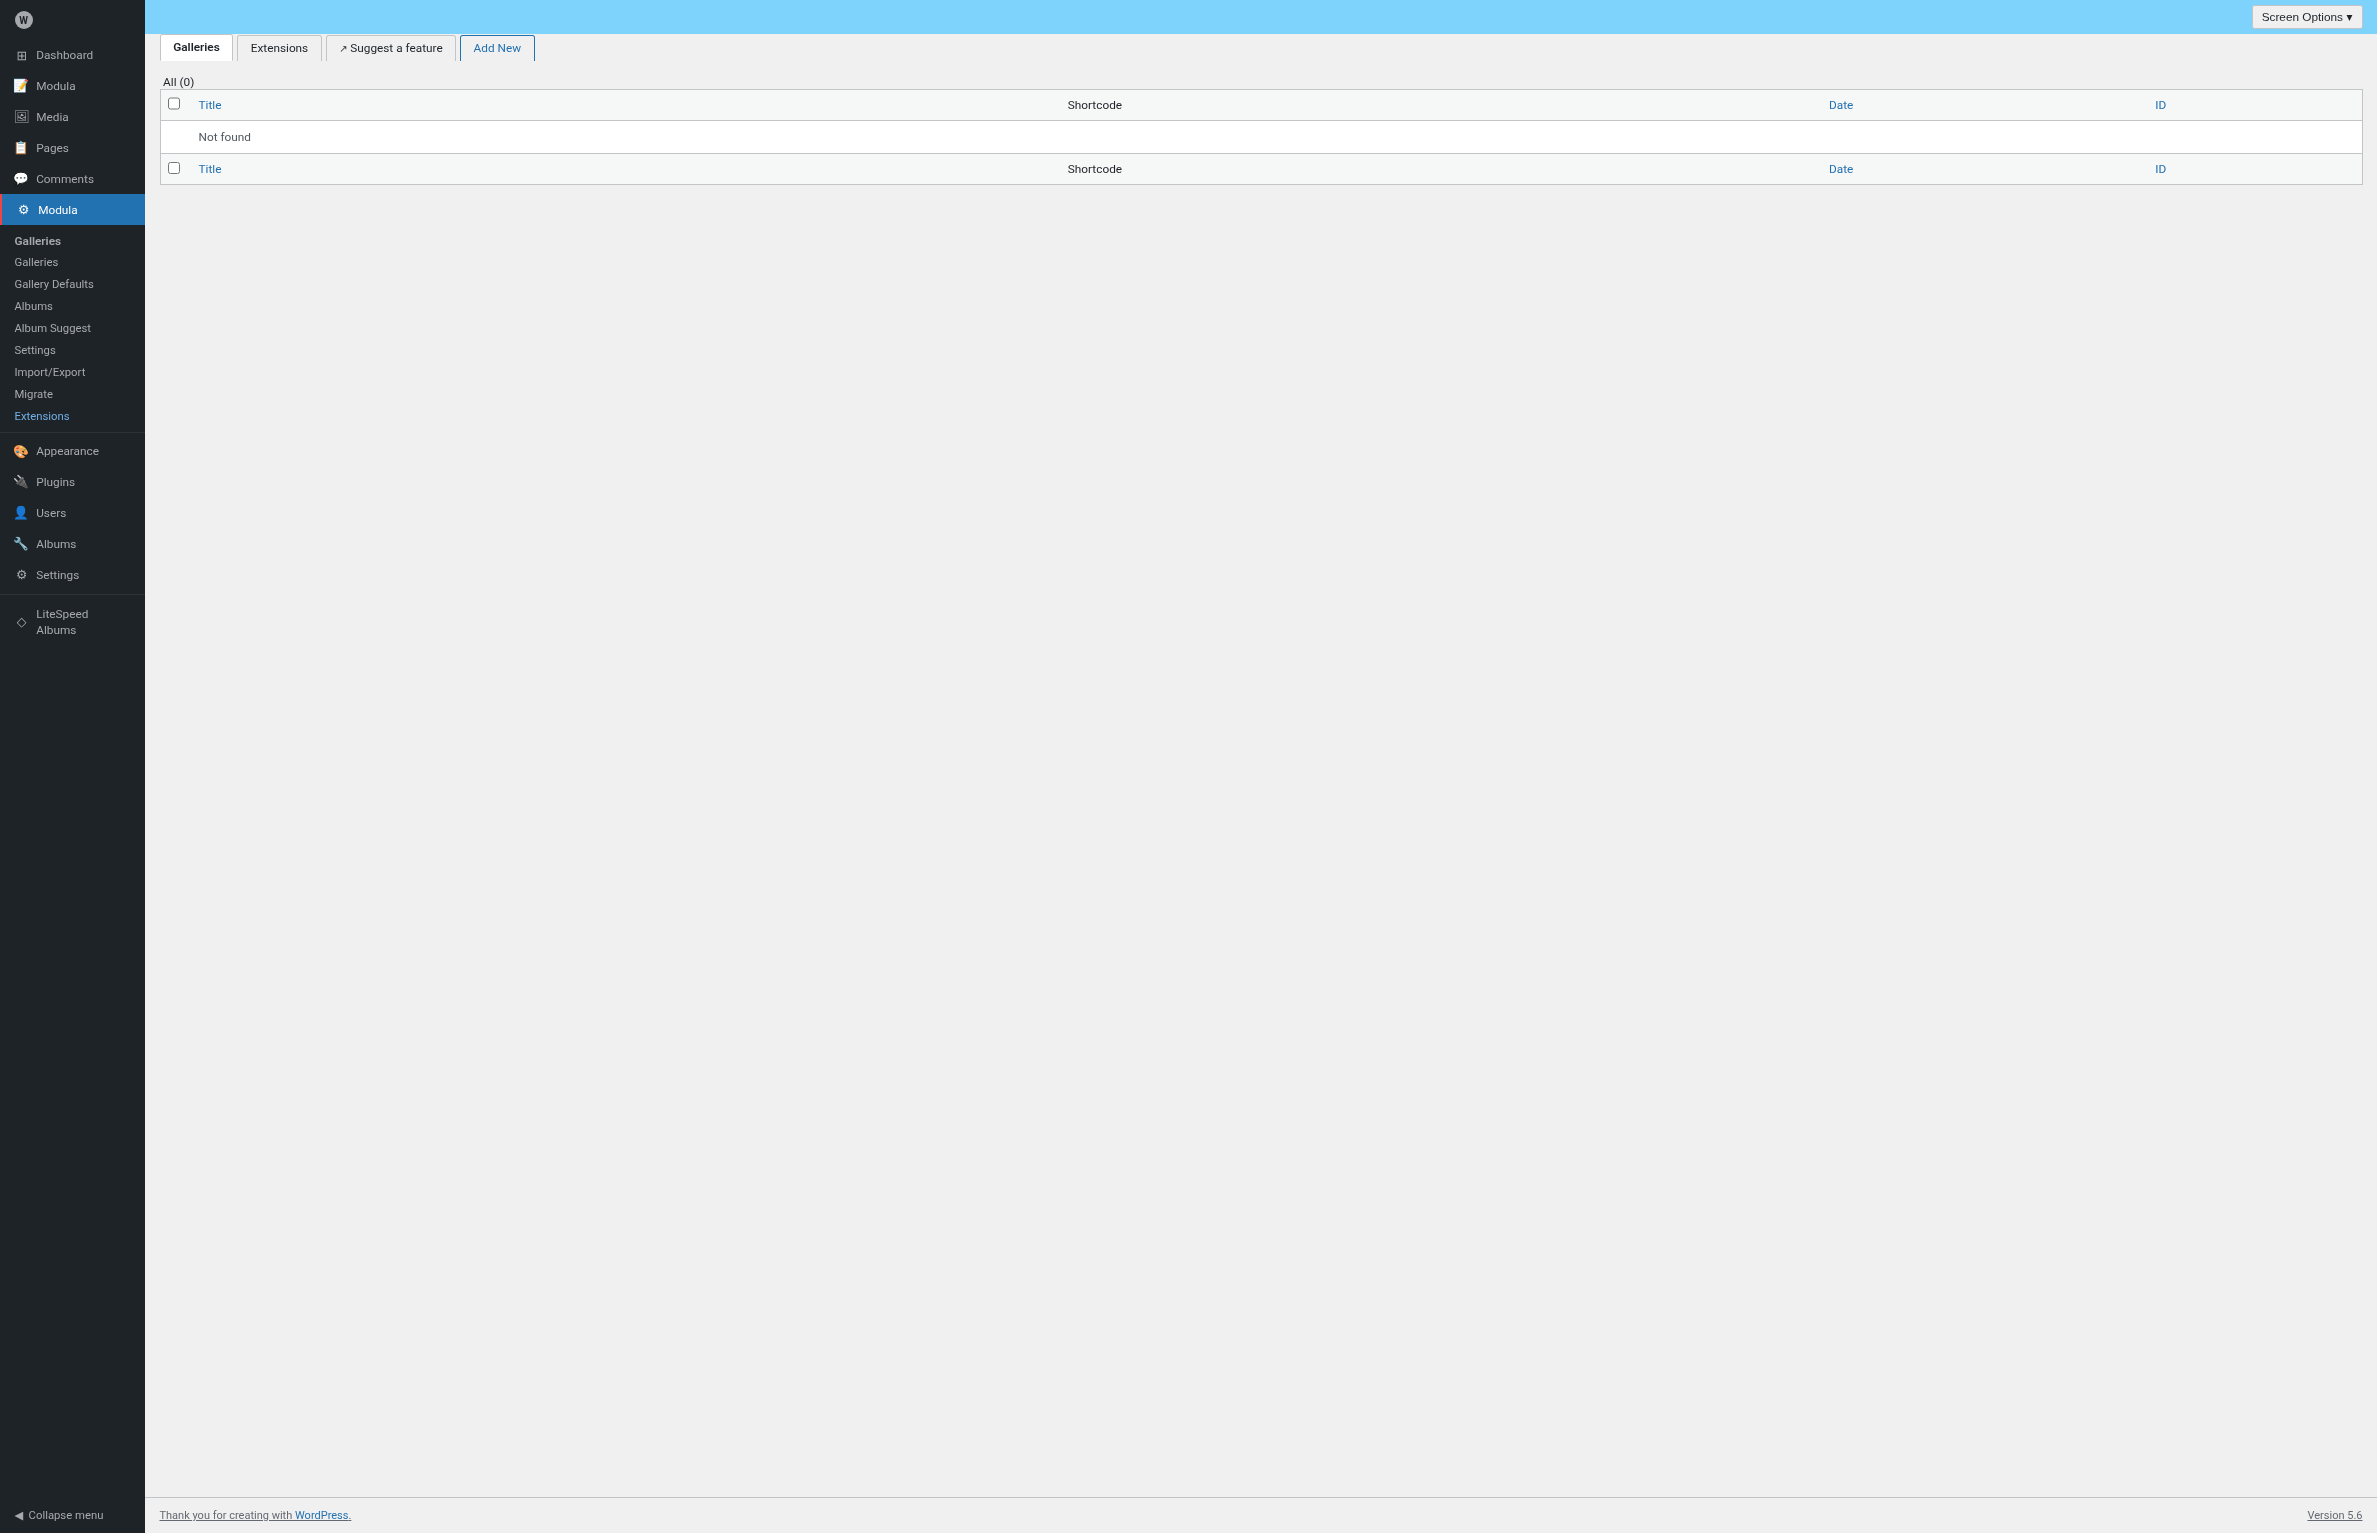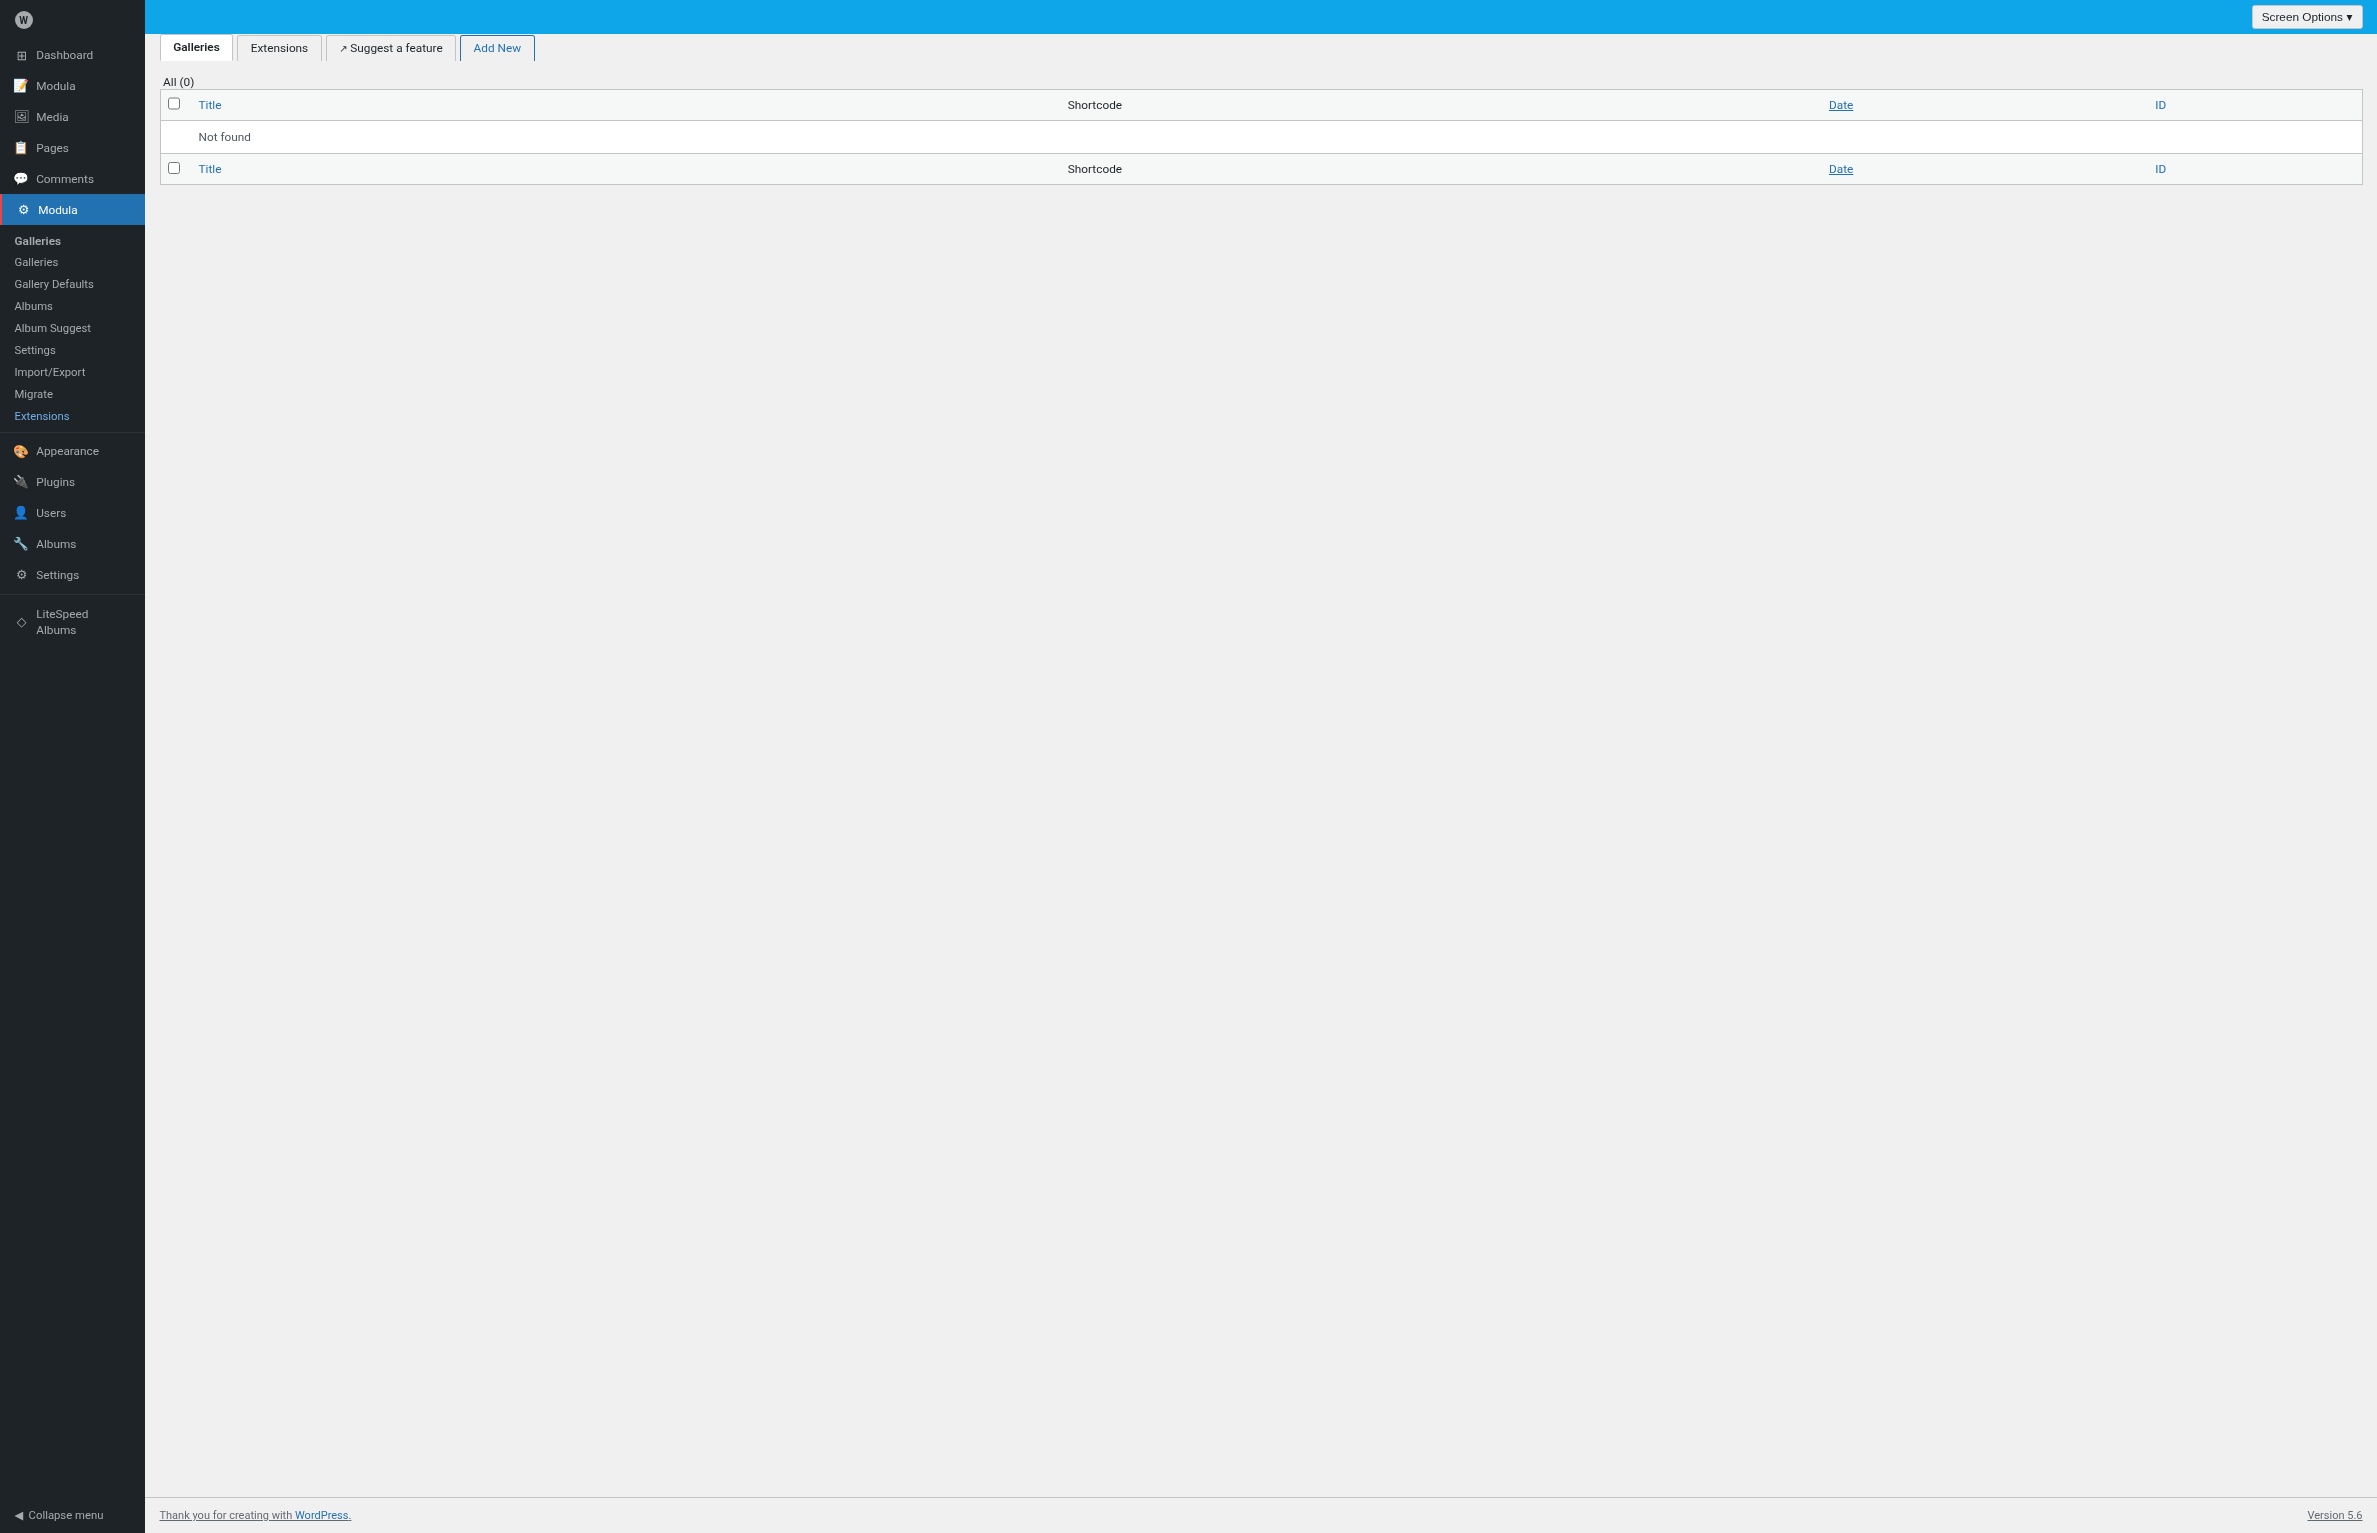--- a/index.html
+++ b/index.html
@@ -103,21 +103,21 @@
     #main {
       flex: 1;
       display: flex;
       flex-direction: column;
       overflow-y: auto;
       background: #f0f0f1;
     }
 
     
     #topbar {
-      background: #0ea5e9;
+      background: #7dd3fc;
       display: flex;
       justify-content: flex-end;
       align-items: center;
       padding: 5.4px 14.5px;
       min-height: 33px;
     }
 
     .screen-options-btn {
       background: #f0f0f1;
       border: 0.9px solid #c3c4c7;
@@ -231,21 +231,21 @@
     .table-header-row {
       background: #f6f7f7;
     }
 
     .table-footer-row {
       background: #f6f7f7;
     }
 
     .col-title { width: 40%; }
     .col-shortcode { width: 35%; }
-    .col-date { text-align: left; width: 15%; text-decoration: underline; }
+    .col-date { text-align: left; width: 15%; }
     .col-id { text-align: left; width: 10%; }
 
     
     #footer {
       background: #f0f0f1;
       border-top: 0.9px solid #c3c4c7;
       padding: 11px 14.5px;
       display: flex;
       justify-content: space-between;
       align-items: center;

